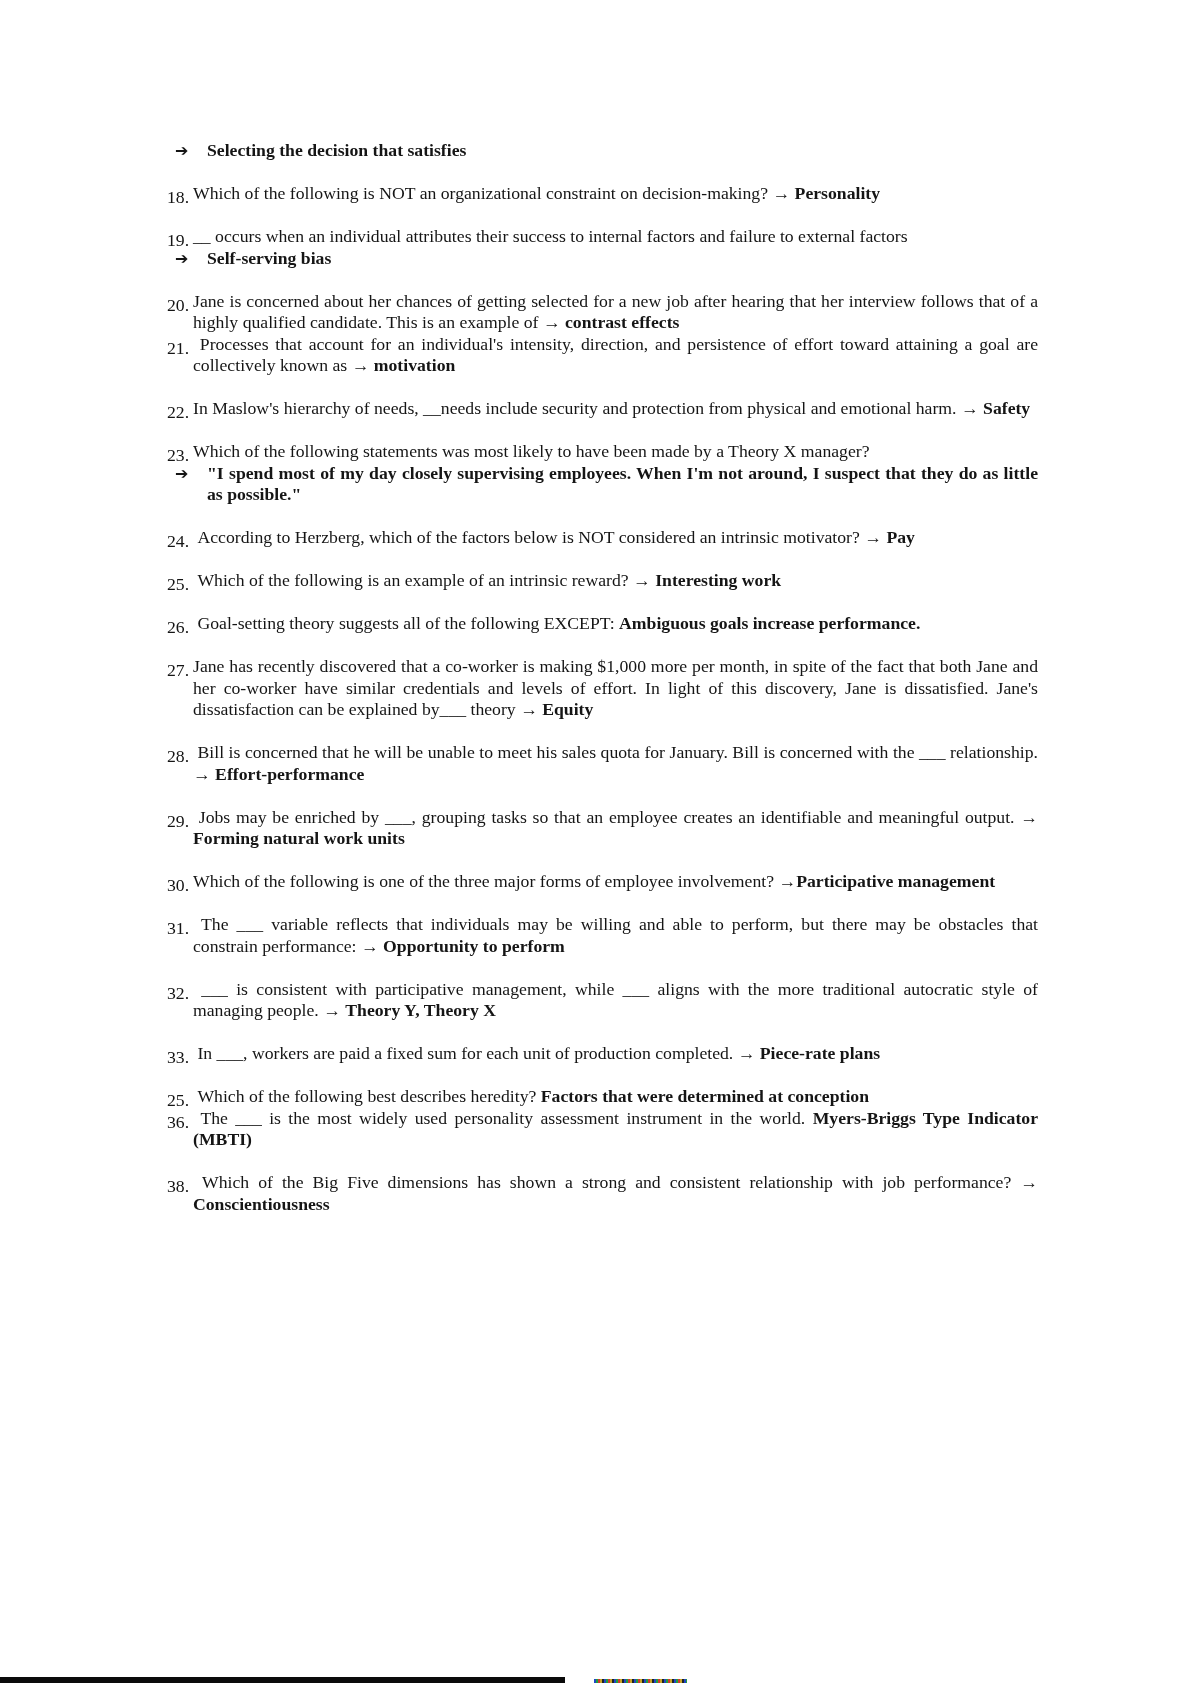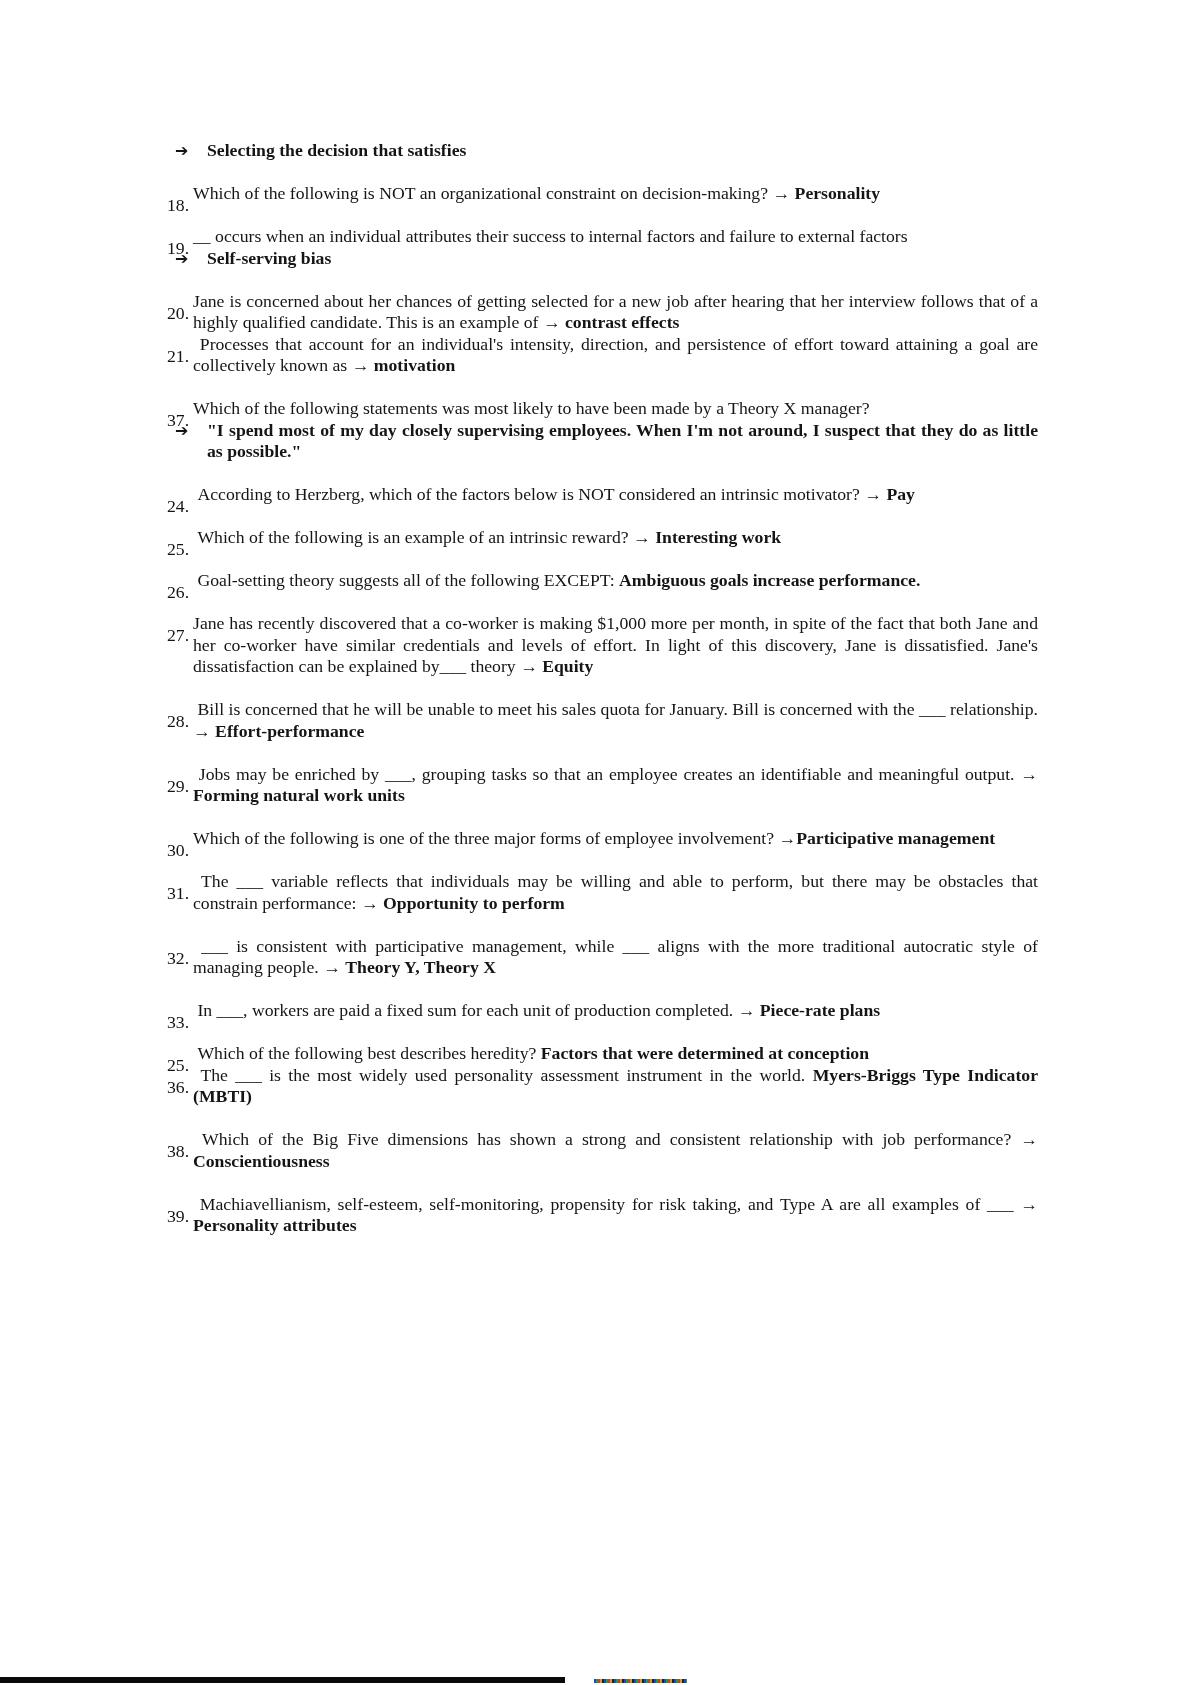--- a/index.html
+++ b/index.html
@@ -26,21 +26,21 @@
     margin-left: 193px;
     width: 845px;
     text-align: justify;
     margin-top: 21.5px;
   }
   .item.tight { margin-top: 0; }
   .item:first-child { margin-top: 0; }
   .item .num {
     position: absolute;
     left: -26px;
-    top: 12px;
+    top: 4px;
     text-align: left;
   }
   .item.arrow {
     margin-left: 207px;
     width: 831px;
   }
   .item.arrow .marker {
     position: absolute;
     left: -32px;
     top: 0;
@@ -68,32 +68,32 @@
 <body>
 
 <div class="page" style="background: rgb(255, 255, 255); color: rgb(21, 21, 21);">
   <div class="qlist">
       <div class="item arrow"><span class="marker">➔</span><span class="b">Selecting the decision that satisfies</span></div>
       <div class="item"><span class="num">18.</span><span>Which of the following is NOT an organizational constraint on decision-making?</span><span> → </span><span class="b">Personality</span></div>
       <div class="item"><span class="num">19.</span><span>__ occurs when an individual attributes their success to internal factors and failure to external factors</span></div>
       <div class="item arrow tight"><span class="marker">➔</span><span class="b">Self-serving bias</span></div>
       <div class="item"><span class="num">20.</span><span>Jane is concerned about her chances of getting selected for a new job after hearing that her interview follows that of a highly qualified candidate. This is an example of</span><span> → </span><span class="b">contrast effects</span></div>
       <div class="item tight"><span class="num">21.</span><span>&nbsp;Processes that account for an individual's intensity, direction, and persistence of effort toward attaining a goal are collectively known as</span><span> → </span><span class="b">motivation</span></div>
-      <div class="item"><span class="num">37.</span><span>Which of the following statements was most likely to have been made by a Theory X manager?</span></div>
+      <div class="item"><span class="num">22.</span><span>In Maslow's hierarchy of needs, __needs include security and protection from physical and emotional harm.</span><span> → </span><span class="b">Safety</span></div>
+      <div class="item"><span class="num">23.</span><span>Which of the following statements was most likely to have been made by a Theory X manager?</span></div>
       <div class="item arrow tight"><span class="marker">➔</span><span class="b">"I spend most of my day closely supervising employees. When I'm not around, I suspect that they do as little as possible."</span></div>
       <div class="item"><span class="num">24.</span><span>&nbsp;According to Herzberg, which of the factors below is NOT considered an intrinsic motivator?</span><span> → </span><span class="b">Pay</span></div>
       <div class="item"><span class="num">25.</span><span>&nbsp;Which of the following is an example of an intrinsic reward?</span><span> → </span><span class="b">Interesting work</span></div>
       <div class="item"><span class="num">26.</span><span>&nbsp;Goal-setting theory suggests all of the following EXCEPT: </span><span class="b">Ambiguous goals increase performance.</span></div>
       <div class="item"><span class="num">27.</span><span>Jane has recently discovered that a co-worker is making $1,000 more per month, in spite of the fact that both Jane and her co-worker have similar credentials and levels of effort. In light of this discovery, Jane is dissatisfied. Jane's dissatisfaction can be explained by___ theory</span><span> → </span><span class="b">Equity</span></div>
       <div class="item"><span class="num">28.</span><span>&nbsp;Bill is concerned that he will be unable to meet his sales quota for January. Bill is concerned with the ___ relationship.</span><span> → </span><span class="b">Effort-performance</span></div>
       <div class="item"><span class="num">29.</span><span>&nbsp;Jobs may be enriched by ___, grouping tasks so that an employee creates an identifiable and meaningful output.</span><span> → </span><span class="b">Forming natural work units</span></div>
       <div class="item"><span class="num">30.</span><span>Which of the following is one of the three major forms of employee involvement? →</span><span class="b">Participative management</span></div>
       <div class="item"><span class="num">31.</span><span>&nbsp;The ___ variable reflects that individuals may be willing and able to perform, but there may be obstacles that constrain performance:</span><span> → </span><span class="b">Opportunity to perform</span></div>
       <div class="item"><span class="num">32.</span><span>&nbsp;___ is consistent with participative management, while ___ aligns with the more traditional autocratic style of managing people.</span><span> → </span><span class="b">Theory Y, Theory X</span></div>
       <div class="item"><span class="num">33.</span><span>&nbsp;In ___, workers are paid a fixed sum for each unit of production completed.</span><span> → </span><span class="b">Piece-rate plans</span></div>
       <div class="item"><span class="num">25.</span><span>&nbsp;Which of the following best describes heredity? </span><span class="b">Factors that were determined at conception</span></div>
       <div class="item tight"><span class="num">36.</span><span>&nbsp;The ___ is the most widely used personality assessment instrument in the world. </span><span class="b">Myers-Briggs Type Indicator (MBTI)</span></div>
       <div class="item"><span class="num">38.</span><span>&nbsp;Which of the Big Five dimensions has shown a strong and consistent relationship with job performance?</span><span> → </span><span class="b">Conscientiousness</span></div>
-      <div class="item"><span class="num">39.</span><span>&nbsp;Machiavellianism, self-esteem, self-monitoring, propensity for risk taking, and Type A are all examples of ___</span><span> → </span><span class="b">Personality attributes</span></div>
     </div>
   <div class="bottom-bar" style="background: rgb(10, 10, 10);"></div>
   <div class="bottom-sliver" style="background: repeating-linear-gradient(90deg, rgb(33, 70, 199) 0px, rgb(33, 70, 199) 2px, rgb(28, 158, 63) 2px, rgb(28, 158, 63) 4px, rgb(208, 58, 43) 4px, rgb(208, 58, 43) 6px, rgb(202, 165, 43) 6px, rgb(202, 165, 43) 8px, rgb(34, 34, 34) 8px, rgb(34, 34, 34) 10px);"></div>
 </div>
 
 </body></html>

